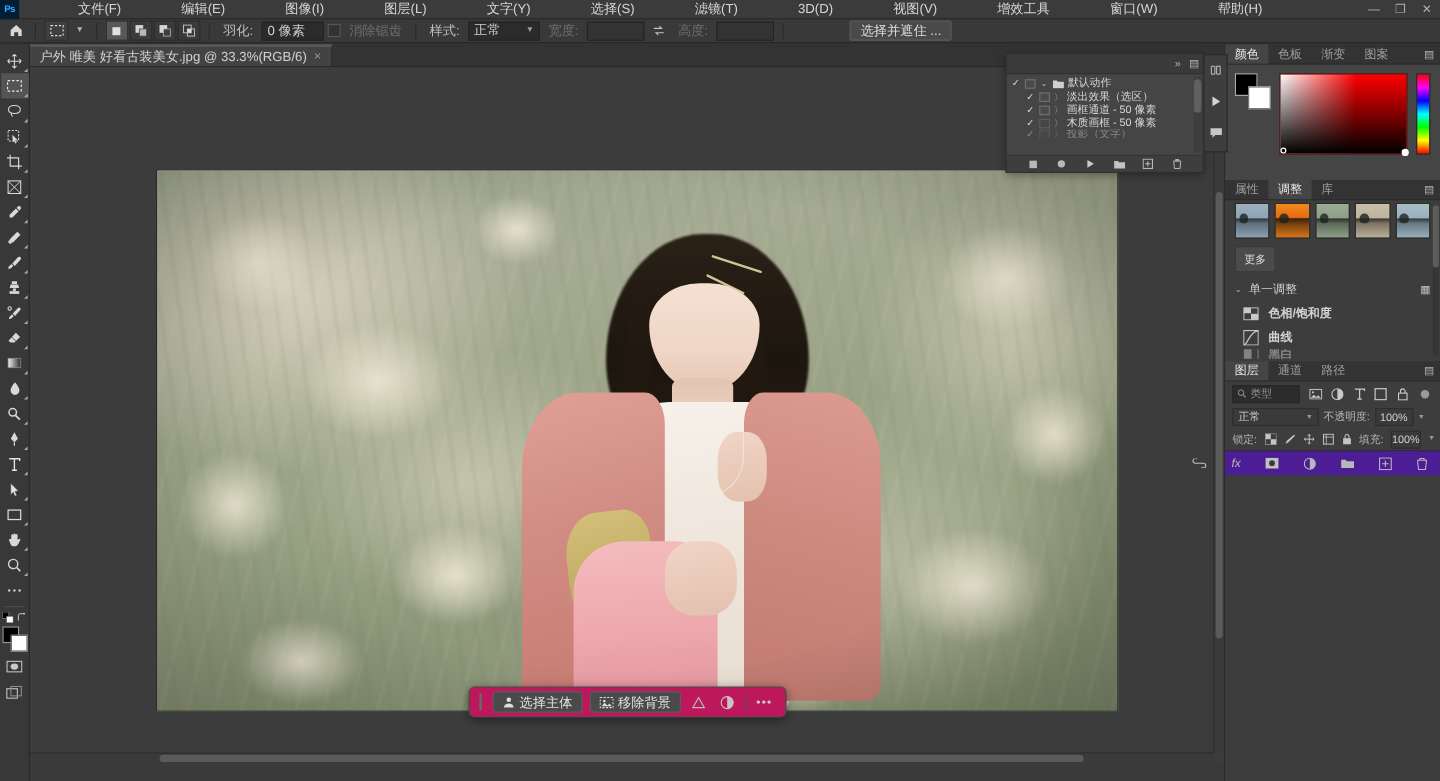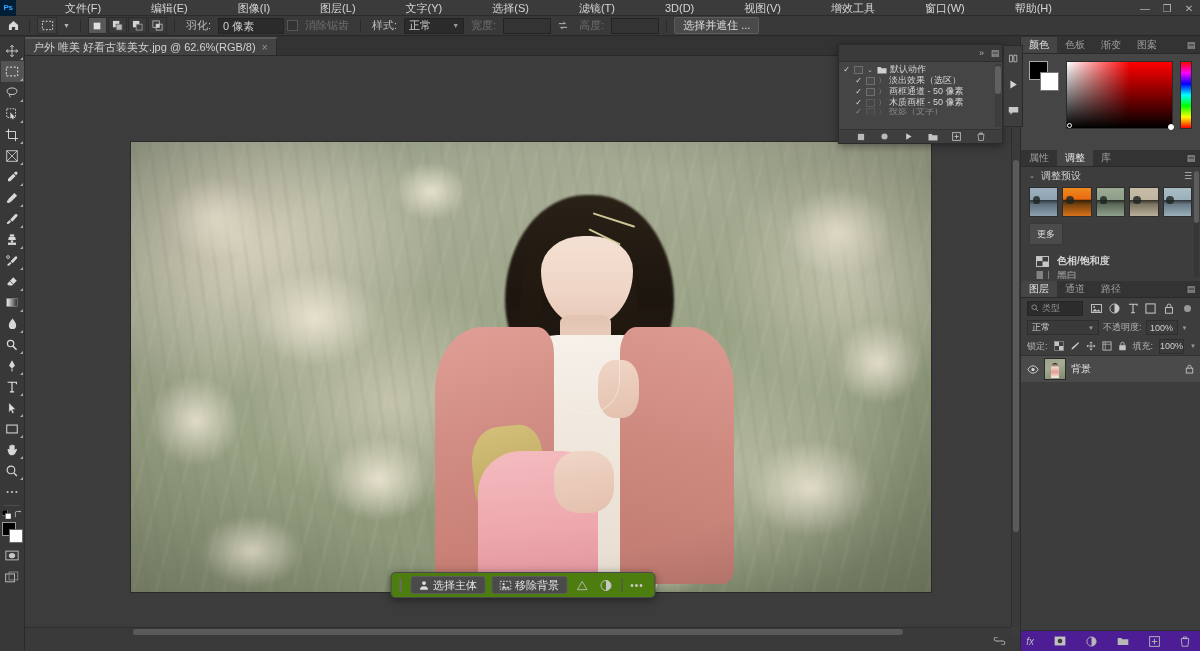--- a/index.html
+++ b/index.html
@@ -46,32 +46,32 @@
     width:19px; height:17px; display:flex; align-items:center; justify-content:center;
     background:#3a3a3a; border:1px solid #2c2c2c; color:#d4d4d4;
   }
   .ob-btn.active { background:#585858; }
   .ob-label { font-size:11px; color:#bdbdbd; padding:0 4px; white-space:nowrap; }
   .ob-label.dim { color:#6e6e6e; }
   .ob-input {
     height:16px; background:#2b2b2b; border:1px solid #232323; color:#d0d0d0;
     font-size:11px; padding:0 4px; line-height:14px;
   }
-  .ob-input.w60 { width:66px; }
+  .ob-input.w60 { width:52px; }
   .ob-input.w48 { width:48px; }
   .ob-input.dim { color:#5e5e5e; background:#333; }
   .ob-select {
     height:16px; width:60px; background:#2b2b2b; border:1px solid #232323;
     color:#d0d0d0; font-size:11px; padding:0 4px; line-height:15px;
     display:flex; align-items:center; justify-content:space-between;
   }
   .ob-check { width:11px; height:11px; border:1px solid #555; background:#333; }
   .ob-pill {
     height:17px; background:#4a4a4a; border:1px solid #5c5c5c; color:#dedede;
-    font-size:11px; padding:0 8px; display:flex; align-items:center; border-radius:2px;
+    font-size:11px; padding:0 8px; display:flex; align-items:center; border-radius:2px;margin-left:48px;
   }
 
   
   .toolbar {
     position:absolute; left:0; top:37px; width:25px; bottom:0;
     background:#383838; border-right:1px solid #2a2a2a;
     display:flex; flex-direction:column; align-items:center; padding-top:3px;
   }
   .tool {
     width:23px; height:21px; display:flex; align-items:center; justify-content:center;
@@ -202,21 +202,21 @@
 
   
   .cv-sb-v { position:absolute; right:0; top:0; bottom:9px; width:9px; background:#3a3a3a; border-left:1px solid #2e2e2e; }
   .cv-sb-v i { position:absolute; left:1px; right:1px; top:104px; height:372px; background:#5a5a5a; border-radius:4px; display:block; }
   .cv-sb-h { position:absolute; left:0; right:9px; bottom:0; height:9px; background:#3a3a3a; border-top:1px solid #2e2e2e; }
   .cv-sb-h i { position:absolute; top:1px; bottom:1px; left:108px; right:108px; background:#5a5a5a; border-radius:4px; display:block; }
 
   
   .ctxbar {
     position:absolute; left:50%; transform:translateX(-50%); bottom:38px;
-    height:26px; background:#4d7c0f; border:1px solid #4a4a4a; border-radius:5px;
+    height:26px; background:#be185d; border:1px solid #4a4a4a; border-radius:5px;
     display:flex; align-items:center; padding:0 8px; gap:6px;
     box-shadow:0 2px 8px rgba(0,0,0,0.45);
   }
   .ctx-grip { width:2px; height:14px; background:#6a6a6a; border-radius:1px; margin-right:3px; }
   .ctx-btn {
     height:18px; background:#4a4a4a; border:1px solid #5b5b5b; border-radius:3px;
     display:flex; align-items:center; gap:4px; padding:0 7px; font-size:11px; color:#e2e2e2;
   }
   .ctx-icon { width:18px; height:18px; display:flex; align-items:center; justify-content:center; color:#cfcfcf; }
   .ctx-sep { width:1px; height:14px; background:#4e4e4e; }
@@ -651,21 +651,21 @@
       <svg width="14" height="12" viewBox="0 0 16 13">
           <rect x="0.8" y="3" width="10" height="9" fill="none" stroke="#c8c8c8" stroke-width="1"></rect>
           <rect x="4.6" y="0.8" width="10" height="9" fill="none" stroke="#8f8f8f" stroke-width="1"></rect>
         </svg>
     </div>
   </div>
 
   <div class="doc-area">
     <div class="doctabs">
       <div class="doctab">
-        <span>户外 唯美 好看古装美女.jpg @ 62.6%(RGB/8)</span>
+        <span>户外 唯美 好看古装美女.jpg @ 33.3%(RGB/6)</span>
         <span class="x">×</span>
       </div>
     </div>
 
     <div class="canvas-wrap">
       <div class="canvas-img">
         <div class="photo">
           <div class="ph-bg"></div>
           <div class="ph-streaks"></div>
 
@@ -872,43 +872,52 @@
       <div class="cp-hue"></div>
     </div>
 
     <div class="pnl-tabs">
       <div class="pnl-tab">属性</div>
       <div class="pnl-tab active">调整</div>
       <div class="pnl-tab">库</div>
       <div class="pnl-menu">▤</div>
     </div>
     <div class="adj-panel">
-      <div class="adj-sec">
-        <span class="adj-chev">⌄</span>
-        <span>调整预设</span>
-        <span class="adj-right">☰</span>
-      </div>
       <div class="adj-presets">
         <div class="preset pr1"></div>
         <div class="preset pr2"></div>
         <div class="preset pr3"></div>
         <div class="preset pr4"></div>
         <div class="preset pr5"></div>
       </div>
       <div class="more-btn">更多</div>
+      <div class="adj-sec">
+        <span class="adj-chev">⌄</span>
+        <span>单一调整</span>
+        <span class="adj-right">▦</span>
+      </div>
       <div class="adj-list">
         <div class="adj-item">
           <span class="adj-ic">
             <svg width="13" height="11" viewBox="0 0 14 12">
                 <rect x="0.5" y="0.5" width="13" height="11" fill="none" stroke="#c8c8c8" stroke-width="1"></rect>
                 <rect x="0.5" y="0.5" width="6.5" height="5" fill="#c8c8c8"></rect>
                 <rect x="7" y="6" width="6.5" height="5.5" fill="#c8c8c8"></rect>
               </svg>
           </span>
           <span>色相/饱和度</span>
+        </div>
+        <div class="adj-item">
+          <span class="adj-ic">
+            <svg width="13" height="13" viewBox="0 0 14 14">
+                <rect x="0.5" y="0.5" width="13" height="13" fill="none" stroke="#c8c8c8" stroke-width="1"></rect>
+                <path d="M0.5 13.5C4 13.5 5 2 13.5 0.5" fill="none" stroke="#c8c8c8" stroke-width="1.1"></path>
+              </svg>
+          </span>
+          <span>曲线</span>
         </div>
         <div class="adj-item" style="height:8px;overflow:hidden;opacity:0.5">
           <span class="adj-ic">
             <svg width="13" height="11" viewBox="0 0 14 12">
                 <rect x="0.5" y="0.5" width="6.5" height="11" fill="#c8c8c8"></rect>
                 <rect x="7" y="0.5" width="6.5" height="11" fill="none" stroke="#c8c8c8" stroke-width="1"></rect>
               </svg>
           </span>
           <span>黑白</span>
         </div>
@@ -1005,38 +1014,20 @@
         <span class="ly-lockic">
           <svg width="9" height="10" viewBox="0 0 10 11">
               <rect x="1.4" y="4.6" width="7.2" height="5.6" fill="#c5c5c5"></rect>
               <path d="M3.2 4.6V3a1.8 1.8 0 013.6 0v1.6" fill="none" stroke="#c5c5c5" stroke-width="1"></path>
             </svg>
         </span>
         <span class="ly-lbl">填充:</span>
         <div class="ly-val">100%</div>
         <span style="font-size:6px;color:#9a9a9a">▼</span>
       </div>
-      <div class="ly-rows">
-        <div class="ly-row">
-          <span class="ly-eye">
-            <svg width="12" height="9" viewBox="0 0 13 10">
-                <path d="M0.8 5C2.4 2.2 4.4 1 6.5 1s4.1 1.2 5.7 4c-1.6 2.8-3.6 4-5.7 4S2.4 7.8 0.8 5z" fill="none" stroke="#dcdcdc" stroke-width="1"></path>
-                <circle cx="6.5" cy="5" r="1.8" fill="#dcdcdc"></circle>
-              </svg>
-          </span>
-          <span class="ly-thumb"></span>
-          <span class="ly-name">背景</span>
-          <span class="ly-lockbadge">
-            <svg width="9" height="10" viewBox="0 0 10 11">
-                <rect x="1.4" y="4.6" width="7.2" height="5.4" fill="none" stroke="#c2c2c2" stroke-width="1"></rect>
-                <path d="M3.2 4.6V3a1.8 1.8 0 013.6 0v1.6" fill="none" stroke="#c2c2c2" stroke-width="1"></path>
-              </svg>
-          </span>
-        </div>
-      </div>
       <div class="ly-foot">
         <span class="fi">
           <svg width="13" height="8" viewBox="0 0 14 9">
               <path d="M5.4 4.5H3.2a2.2 2.2 0 010-4.4h2.2M8.6 4.5h2.2a2.2 2.2 0 010 4.4H8.6" fill="none" stroke="#b8b8b8" stroke-width="1"></path>
               <path d="M4.6 4.5h4.8" stroke="#b8b8b8" stroke-width="1"></path>
             </svg>
         </span>
         <span class="fi" style="font-style:italic;font-size:10px;color:#b8b8b8">fx</span>
         <span class="fi">
           <svg width="12" height="10" viewBox="0 0 13 11">

